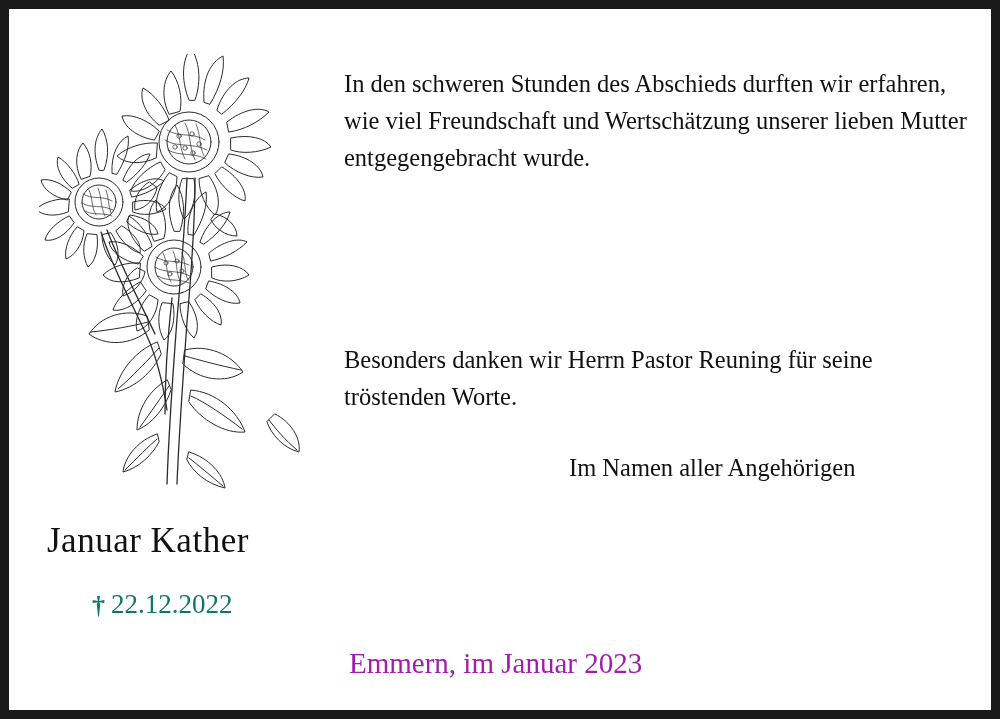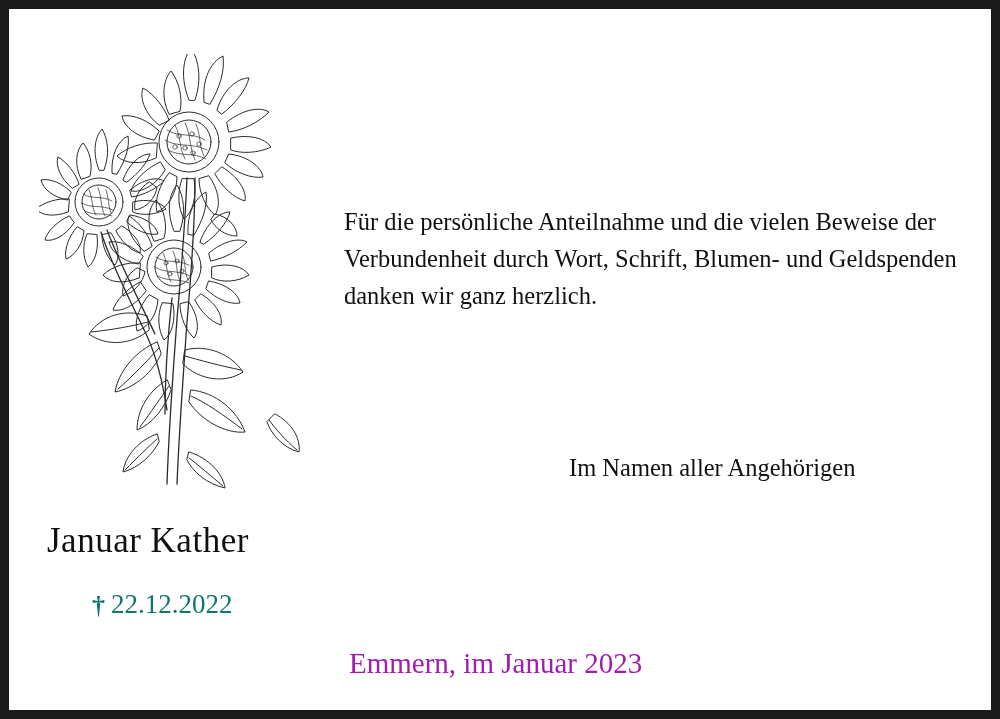--- a/index.html
+++ b/index.html
@@ -274,21 +274,22 @@
       </div>
 
       <div class="deceased-name">Januar Kather</div>
 
       <div class="death-line">
         <span class="cross">†</span><span>22.12.2022</span>
       </div>
     </div>
 
     <div class="right-col">
-      <div class="para p2">Für die persönliche Anteilnahme und die vielen Beweise der Verbundenheit durch Wort, Schrift, Blumen- und Geldspenden danken wir ganz herzlich.</div>
+      <div class="para p1">In den schweren Stunden des Abschieds durften wir erfahren, wie viel Freundschaft und Wertschätzung unserer lieben Mutter entgegengebracht wurde.</div>
+      <div class="para p3">Besonders danken wir Herrn Pastor Reuning für seine tröstenden Worte.</div>
 
       <div class="behalf">Im Namen aller Angehörigen</div>
 
 
       <div class="place-date">Emmern, im Januar 2023</div>
     </div>
 
   </div>
 </div>
 

